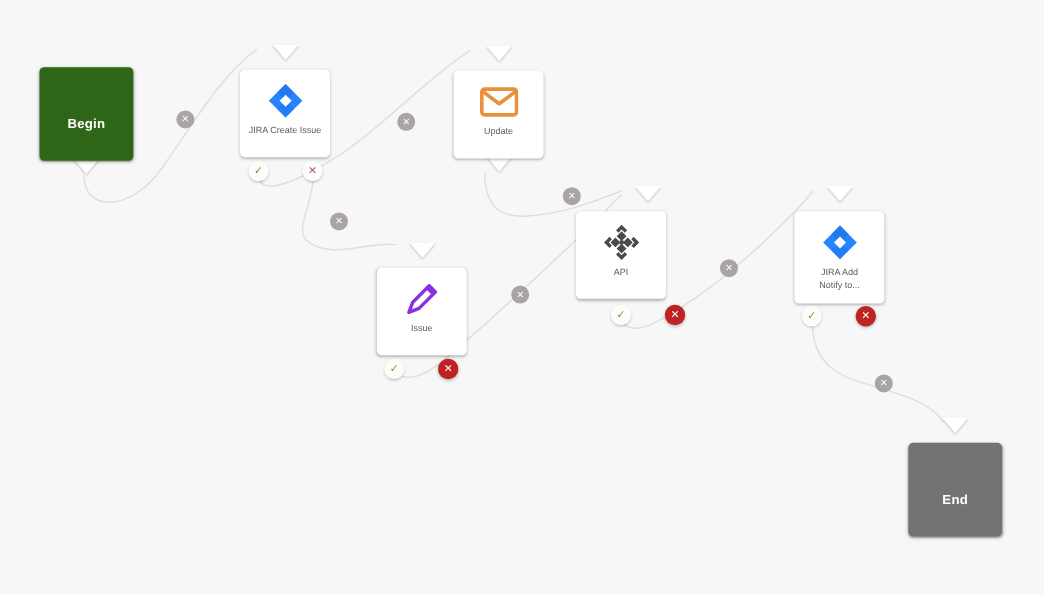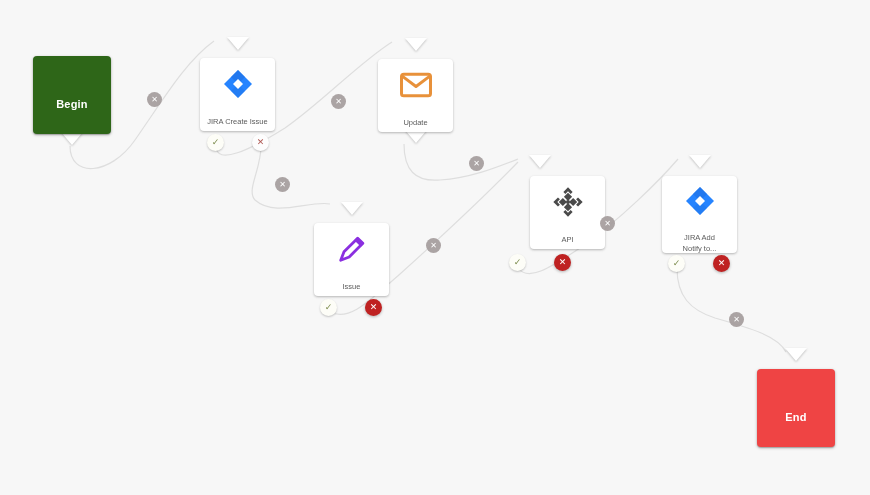--- a/index.html
+++ b/index.html
@@ -65,21 +65,21 @@
     padding-top: 9px;
   }
   .node-icon {
     width: 34px;
     height: 34px;
     display: flex;
     align-items: center;
     justify-content: center;
   }
   .node-label {
-    margin-top: 16px;
+    margin-top: 3px;
     font-size: 7.5px;
     color: #5c5c5c;
     text-align: center;
     line-height: 1.45;
     width: 70px;
     white-space: pre-line;
   }
 
   
   .port-tri {
@@ -189,21 +189,21 @@
               <path d="M21.5 7 L27 12.5" stroke-width="3"></path>
             </g>
             <path d="M22.8 4.2 L29.8 11.2 L26.4 14.6 L19.4 7.6 Z" fill="#8b2fe0"></path>
           </svg>
         </div>
         <div class="node-label">Issue</div>
       </div>
       <div class="badge badge-ok" style="left: 320px; top: 299px;">✓</div>
       <div class="badge badge-err-solid" style="left: 365px; top: 299px;">✕</div>
       <div class="port-tri" style="left: 528.5px; top: 155px;"></div>
-      <div class="node" style="left: 530px; top: 176px; width: 75px; height: 73px;">
+      <div class="node" style="left: 480px; top: 176px; width: 75px; height: 73px;">
         <div class="node-icon">
           <svg viewBox="0 0 36 36" width="32" height="32">
             <g fill="#4a4a4a">
               <path d="M18 1.5 L23.2 6.7 L21 8.9 L18 6 L15 8.9 L12.8 6.7 Z"></path>
               <path d="M18 34.5 L12.8 29.3 L15 27.1 L18 30 L21 27.1 L23.2 29.3 Z"></path>
               <path d="M1.5 18 L6.7 12.8 L8.9 15 L6 18 L8.9 21 L6.7 23.2 Z"></path>
               <path d="M34.5 18 L29.3 23.2 L27.1 21 L30 18 L27.1 15 L29.3 12.8 Z"></path>
               <path d="M18 7.6 L22.6 12.2 L18 16.8 L13.4 12.2 Z"></path>
               <path d="M18 19.2 L22.6 23.8 L18 28.4 L13.4 23.8 Z"></path>
               <path d="M7.6 18 L12.2 13.4 L16.8 18 L12.2 22.6 Z"></path>
@@ -225,21 +225,21 @@
             <polygon points="16,16 23,23 16,30 9,23" fill="#1f6fe0" opacity="0.35"></polygon>
             <polygon points="16,11 21,16 16,21 11,16" fill="#ffffff"></polygon>
           </svg>
         </div>
         <div class="node-label">JIRA Add
 Notify to...</div>
       </div>
       <div class="badge badge-ok" style="left: 668px; top: 255px;">✓</div>
       <div class="badge badge-err-solid" style="left: 713px; top: 255px;">✕</div>
       <div class="port-tri" style="left: 785px; top: 348px;"></div>
-      <div class="terminal" style="left: 757px; top: 369px; width: 78px; height: 78px; background: #ef4444;">
+      <div class="terminal" style="left: 757px; top: 369px; width: 78px; height: 78px; background: #737373;">
         <div class="terminal-label">End</div>
       </div>
       <div class="edge-x" style="left: 147px; top: 92px;">✕</div>
       <div class="edge-x" style="left: 331px; top: 94px;">✕</div>
       <div class="edge-x" style="left: 275px; top: 177px;">✕</div>
       <div class="edge-x" style="left: 469px; top: 156px;">✕</div>
       <div class="edge-x" style="left: 426px; top: 238px;">✕</div>
       <div class="edge-x" style="left: 600px; top: 216px;">✕</div>
       <div class="edge-x" style="left: 729px; top: 312px;">✕</div>
     </div>

